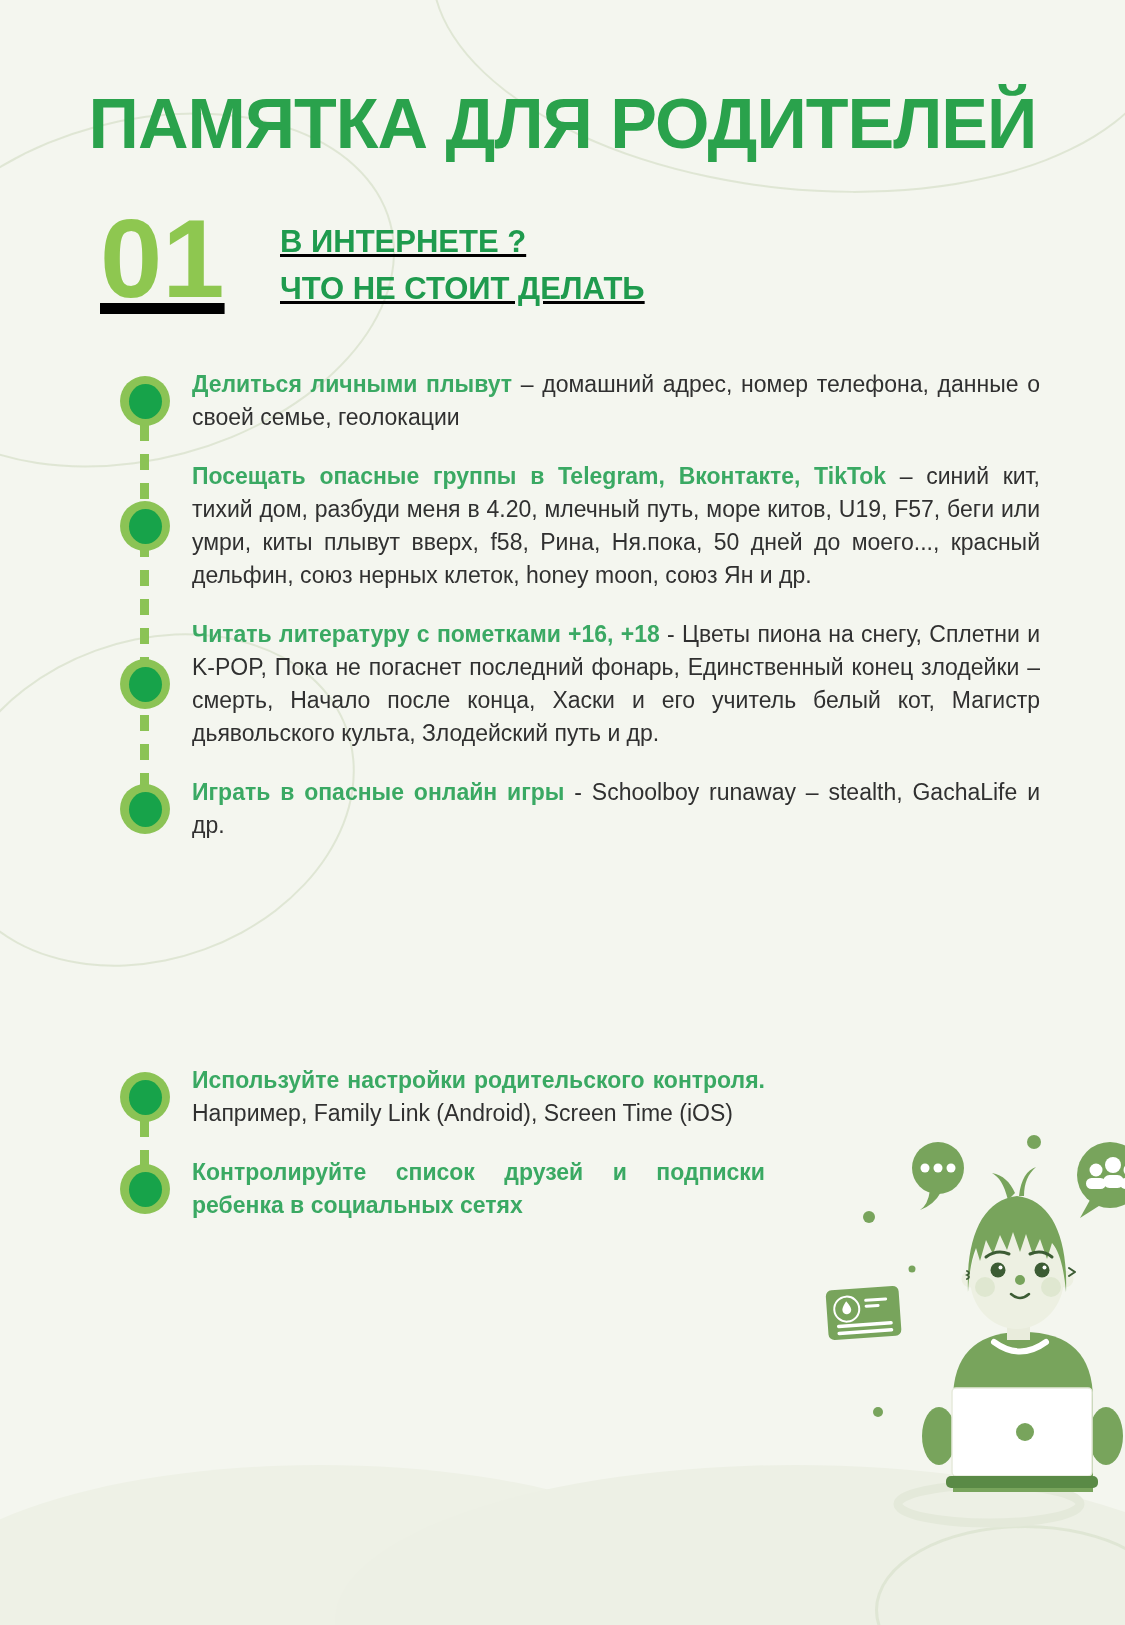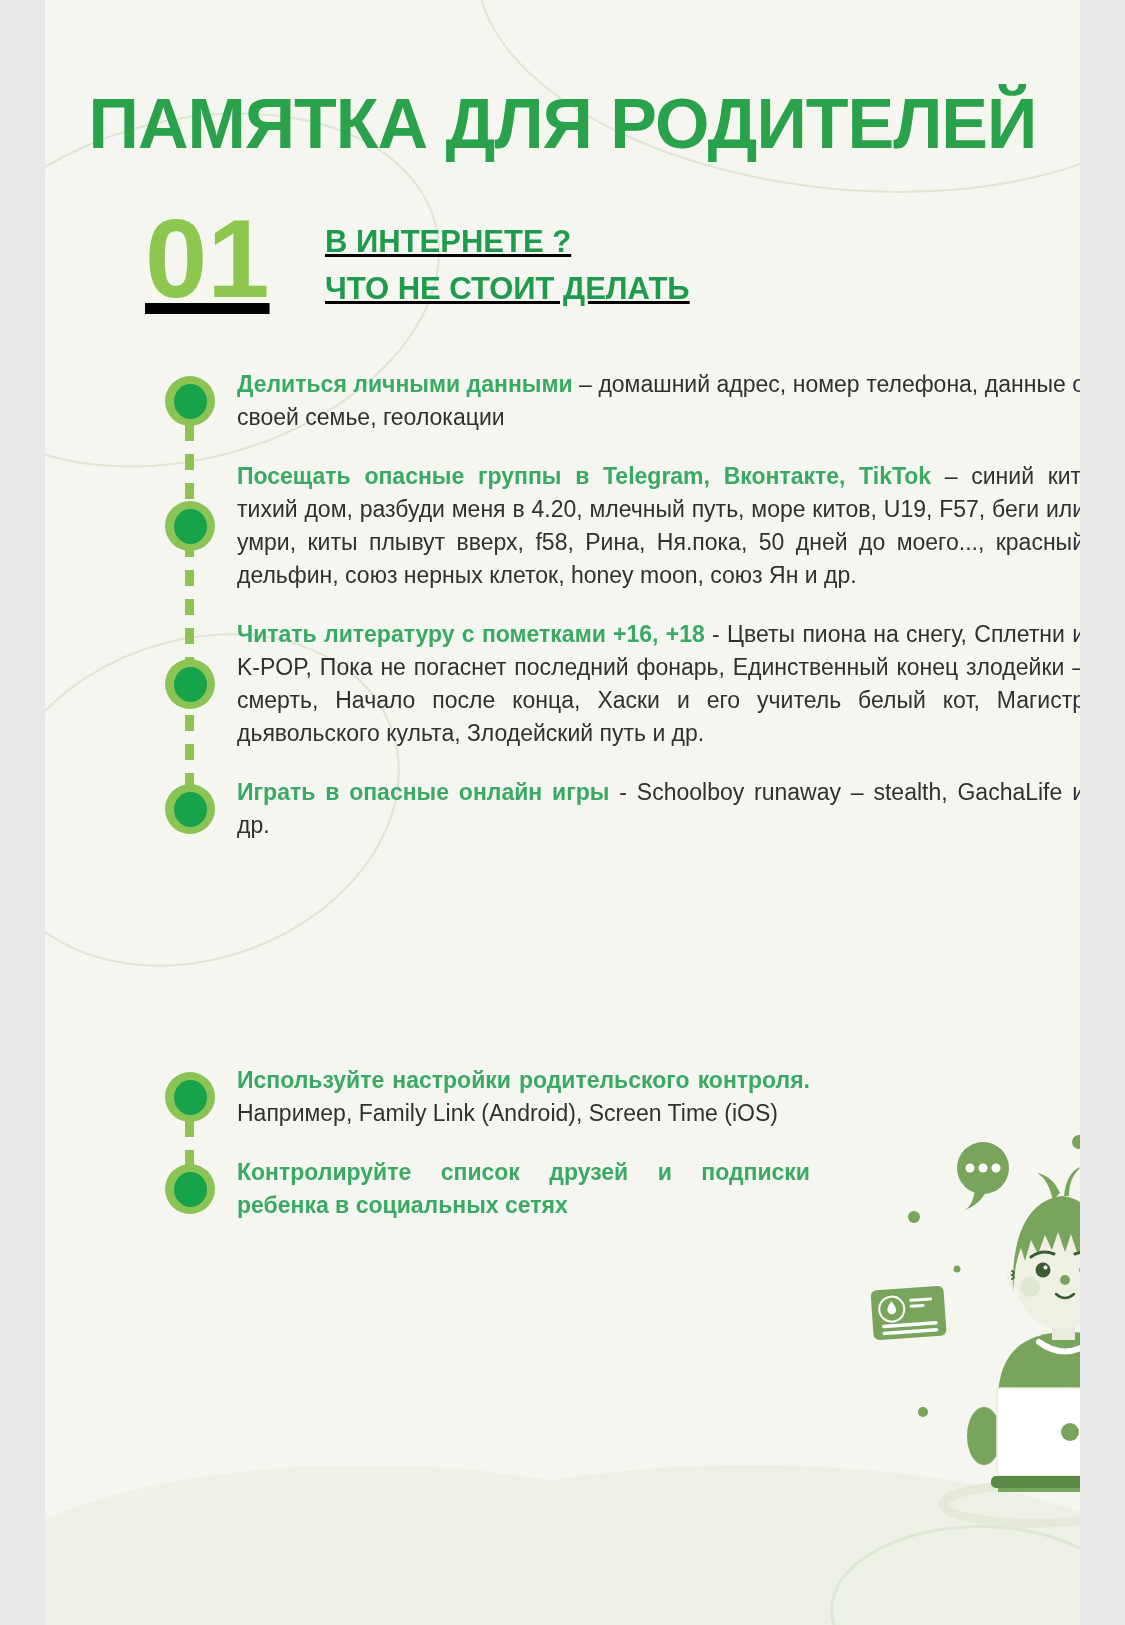--- a/index.html
+++ b/index.html
@@ -11,21 +11,21 @@
     --timeline-green:#8bc355;
     --dot-green:#17a34a;
     --background:#f4f6ef;
     --illu-green:#78a45c;
     --illu-green-dark:#5a8a46;
   }
   *{box-sizing:border-box;margin:0;padding:0;}
   html,body{background:#e8e8e8;}
   .page{
     position:relative;
-    width:1035px;height:1625px;
+    width:1125px;height:1625px;
     margin:0 auto;
     background:var(--background,#f4f6ef);
     overflow:hidden;
     font-family:"Liberation Sans",sans-serif;
   }
   
   .deco-ring{position:absolute;border:2px solid rgba(205,216,190,.55);border-radius:50%;}
   .ring-a{left:-120px;top:120px;width:520px;height:340px;transform:rotate(-15deg);}
   .ring-b{left:430px;top:-190px;width:740px;height:380px;transform:rotate(6deg);}
   .ring-c{left:-60px;top:640px;width:420px;height:320px;transform:rotate(-20deg);}
@@ -103,21 +103,21 @@
     </div>
   </div>
 
   <div class="list list-1">
     <div class="item">
       <div class="marker">
           <span class="dot">
             <span class="dot-inner"></span>
           </span>
         </div>
-      <p class="item-text"><span class="lead">Делиться личными данными</span> <span class="rest">– домашний адрес, номер телефона, данные о своей семье, геолокации</span></p>
+      <p class="item-text"><span class="lead">Делиться личными плывут</span> <span class="rest">– домашний адрес, номер телефона, данные о своей семье, геолокации</span></p>
     </div>
     <div class="item">
       <div class="marker">
           <span class="dot">
             <span class="dot-inner"></span>
           </span>
         </div>
       <p class="item-text"><span class="lead">Посещать опасные группы в Telegram, Вконтакте, TikTok</span> <span class="rest">– синий кит, тихий дом, разбуди меня в 4.20, млечный путь, море китов, U19, F57, беги или умри, киты плывут вверх, f58, Рина, Ня.пока, 50 дней до моего..., красный дельфин, союз нерных клеток, honey moon, союз Ян и др.</span></p>
     </div>
     <div class="item">

